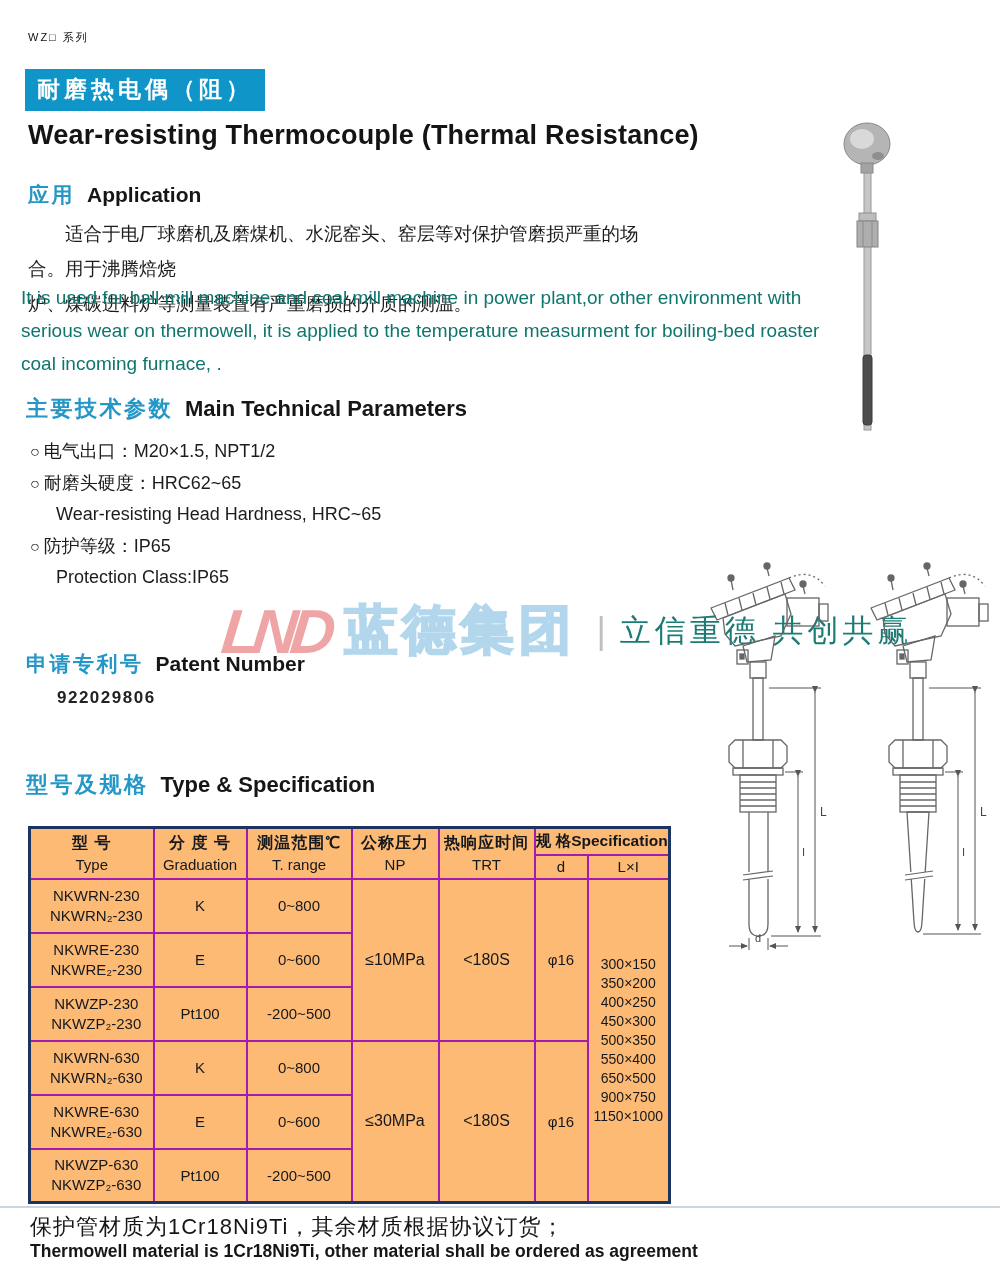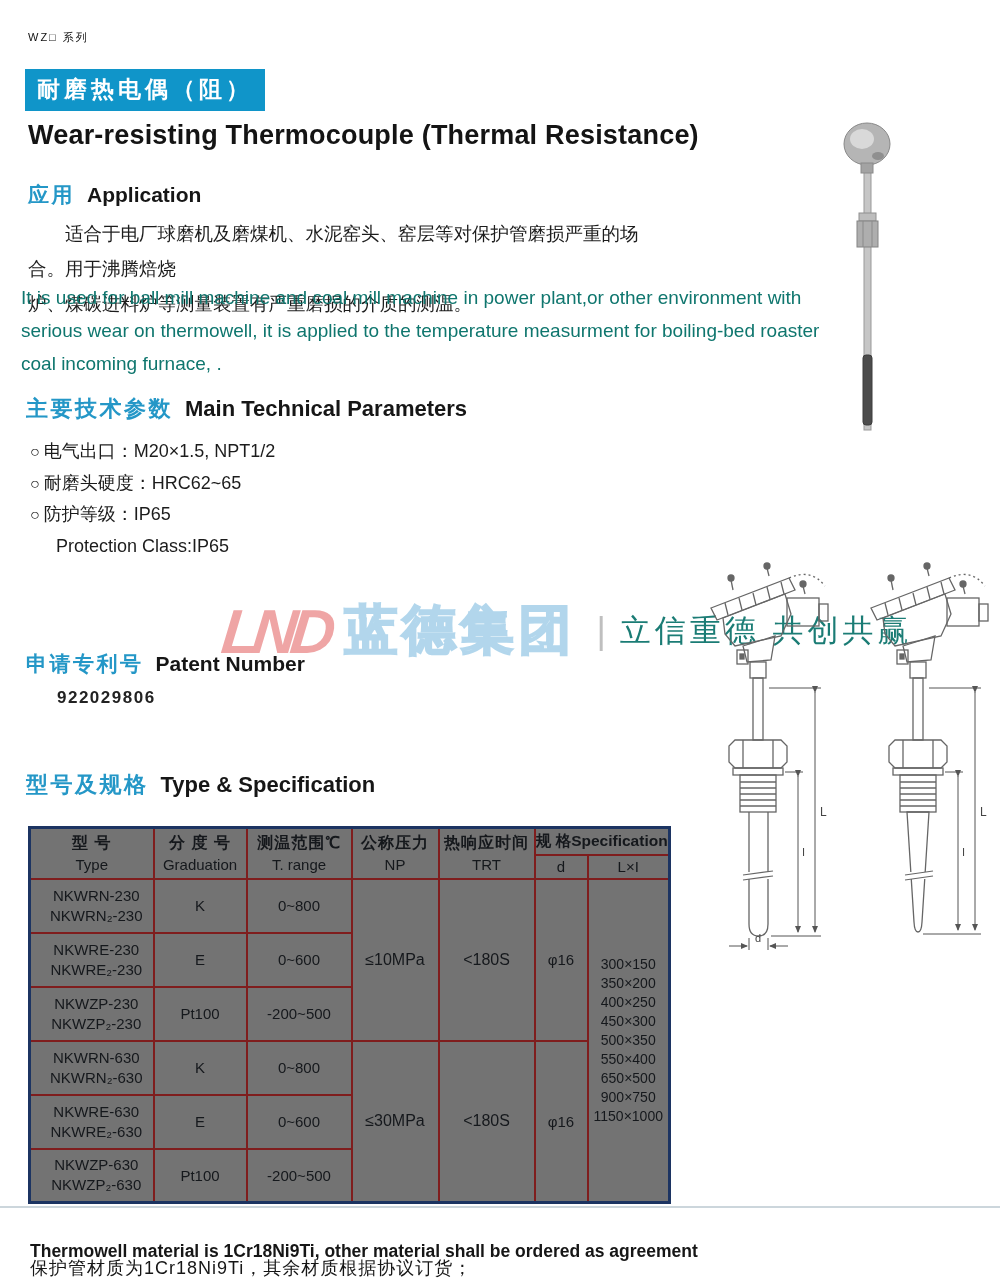--- a/index.html
+++ b/index.html
@@ -42,39 +42,39 @@
   .wm-slogan{font-size:31px;color:#0f766e;letter-spacing:4px;opacity:0.95;}
 
   
   .patent-number{left:57px;top:688px;font-size:17px;font-weight:600;letter-spacing:1.5px;color:#222;}
 
   
   .spec-table-wrap{left:28px;top:826px;}
   table.spec{border-collapse:collapse;table-layout:fixed;width:640px;
              border:3px solid #1c3462;}
   table.spec th, table.spec td{
-    border:2px solid #7f1d1d;background:#737373;text-align:center;
+    border:2px solid #a21caf;background:#fdba74;text-align:center;
     padding:0;color:#15181c;overflow:hidden;
   }
   table.spec thead tr.r1{height:27px;}
   table.spec thead tr.r2{height:24px;}
   table.spec tbody tr{height:54px;}
   .th-zh{font-size:16px;font-weight:bold;letter-spacing:1px;line-height:24px;}
   .th-en{font-size:15px;font-weight:normal;line-height:20px;}
   .th-one{font-size:15.5px;font-weight:bold;}
   .td-type{text-align:right;padding-left:9px !important;font-size:15px;line-height:20px;}
   .td-grad{font-size:15px;}
   .td-range{font-size:15px;}
   .td-np,.td-trt{font-size:16px;}
   .td-d{font-size:15px;}
   .td-sizes{font-size:14px;line-height:19px;}
   .rule{left:0;top:1206px;width:1000px;height:2px;background:#ccd6dc;}
 
   
-  .note-zh{left:30px;top:1212px;font-size:18px;letter-spacing:1px;color:#161616;margin-top:44px;}
+  .note-zh{left:30px;top:1212px;font-size:22px;letter-spacing:1px;color:#161616;}
   .note-en{left:30px;top:1241px;font-size:17.5px;font-weight:600;color:#161616;}
 
   
   .photo{left:822px;top:112px;}
   .drawing-a{left:693px;top:556px;}
   .drawing-b{left:853px;top:556px;}
   svg text{font-family:"Liberation Sans",sans-serif;}
 </style>
 </head>
 <body>
@@ -115,20 +115,21 @@
   <div>serious wear on thermowell, it is applied to the temperature measurment for boiling-bed roaster</div>
   <div>coal incoming furnace,  .</div>
 </div>
 
 <div class="abs h2" style="left:26px;top:394px;">
   <span class="zh">主要技术参数</span><span class="en">Main Technical Parameters</span>
 </div>
 <div class="abs params">
   <div class="line"><span class="bullet">○</span><span>电气出口：M20×1.5, NPT1/2</span></div>
   <div class="line"><span class="bullet">○</span><span>耐磨头硬度：HRC62~65</span></div>
+  <div class="line en-line">Wear-resisting Head Hardness, HRC~65</div>
   <div class="line"><span class="bullet">○</span><span>防护等级：IP65</span></div>
   <div class="line en-line">Protection Class:IP65</div>
 </div>
 
 <div class="abs h2 small" style="left:26px;top:650px;">
   <span class="zh">申请专利号</span><span class="en">Patent Number</span>
 </div>
 <div class="abs patent-number">922029806</div>
 
 <svg class="abs drawing-a" width="150" height="400" viewBox="0 0 150 400">

